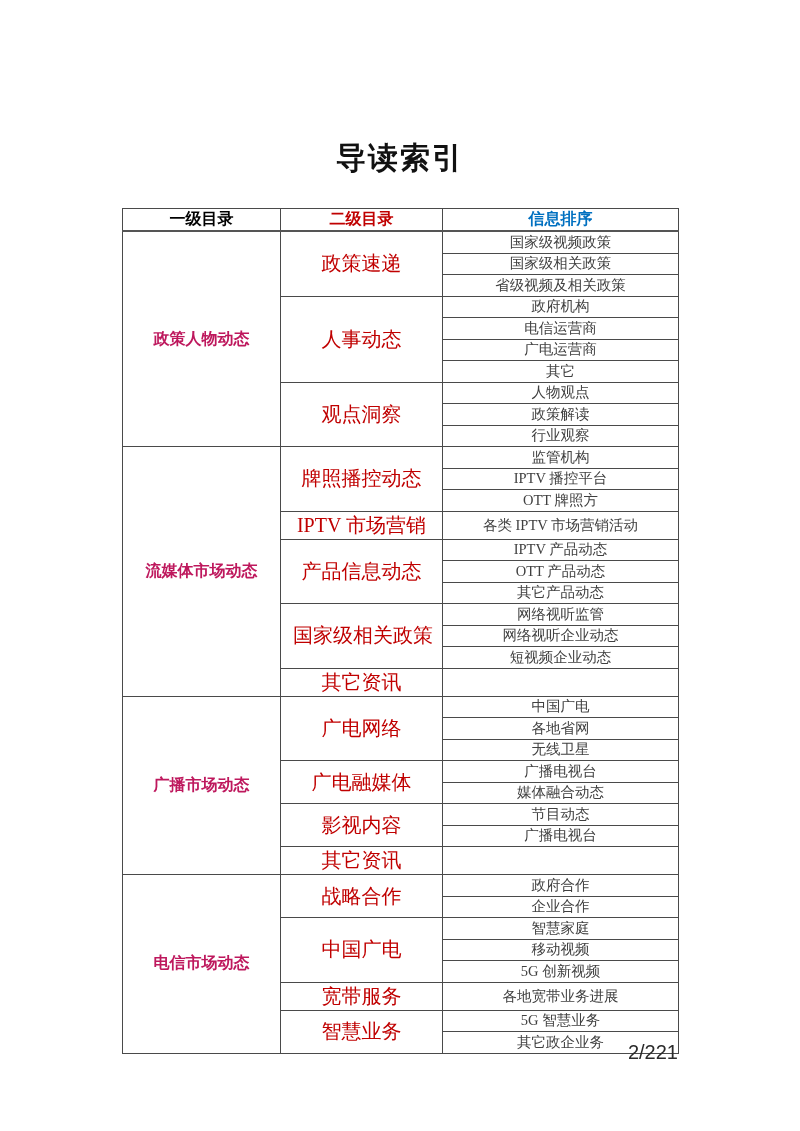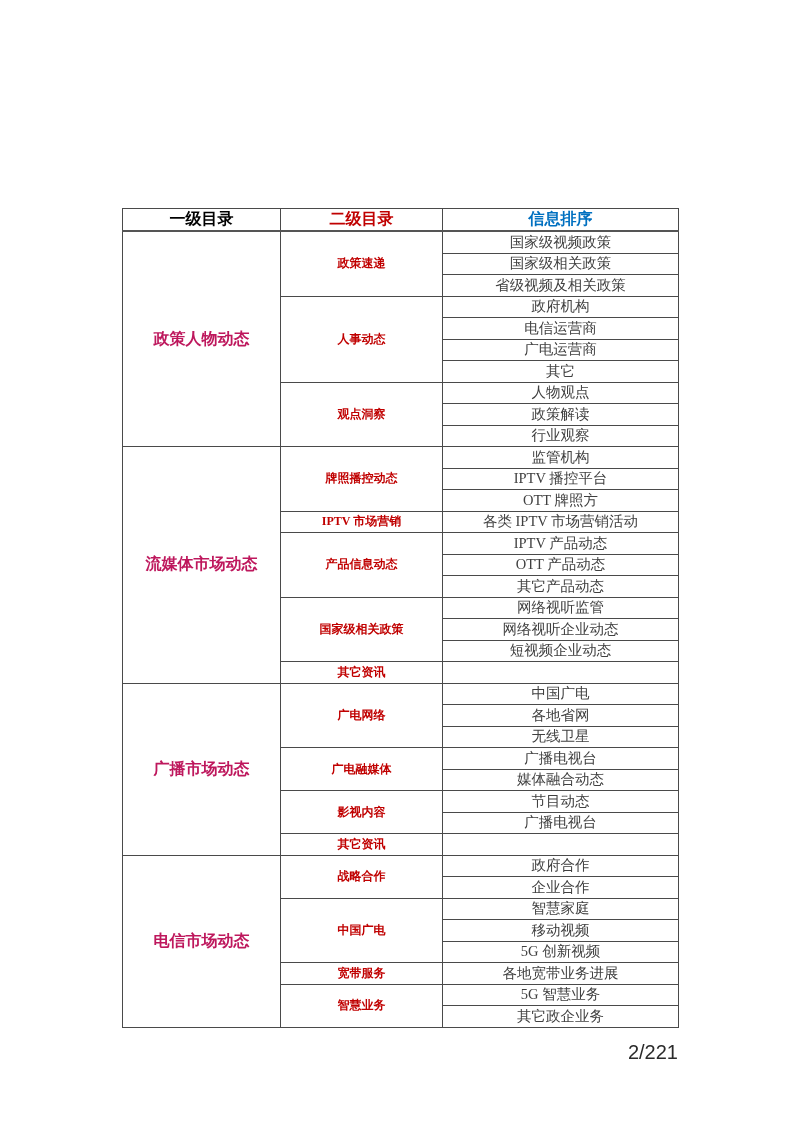--- a/index.html
+++ b/index.html
@@ -51,42 +51,43 @@
   td.h-l1 { color: #000000; }
   td.h-l2 { color: #c00000; }
   td.h-info { color: #0070c0; }
   td.group {
     color: #be185d;
     font-weight: bold;
     font-size: 16px;
   }
   td.subcat {
     color: #c00000;
-    font-weight: bold;
-    font-size: 12px;
+    font-weight: normal;
+    font-size: 20px;
   }
   td.leaf {
     color: #404040;
     font-weight: normal;
     font-size: 14.5px;
   }
   .page-number {
     position: absolute;
     top: 1041px;
     right: 122px;
     font-size: 20px;
     color: #2b2b2b;
     font-family: "Liberation Sans", "DejaVu Sans", sans-serif;
   }
 </style>
 </head>
 <body>
 
 <div class="page">
 
+  <div class="doc-title">导读索引</div>
 
   <div class="table-wrap">
     <table class="idx">
       <colgroup>
         <col style="width:158px">
         <col style="width:162px">
         <col style="width:236px">
       </colgroup>
       <thead>
         <tr>

